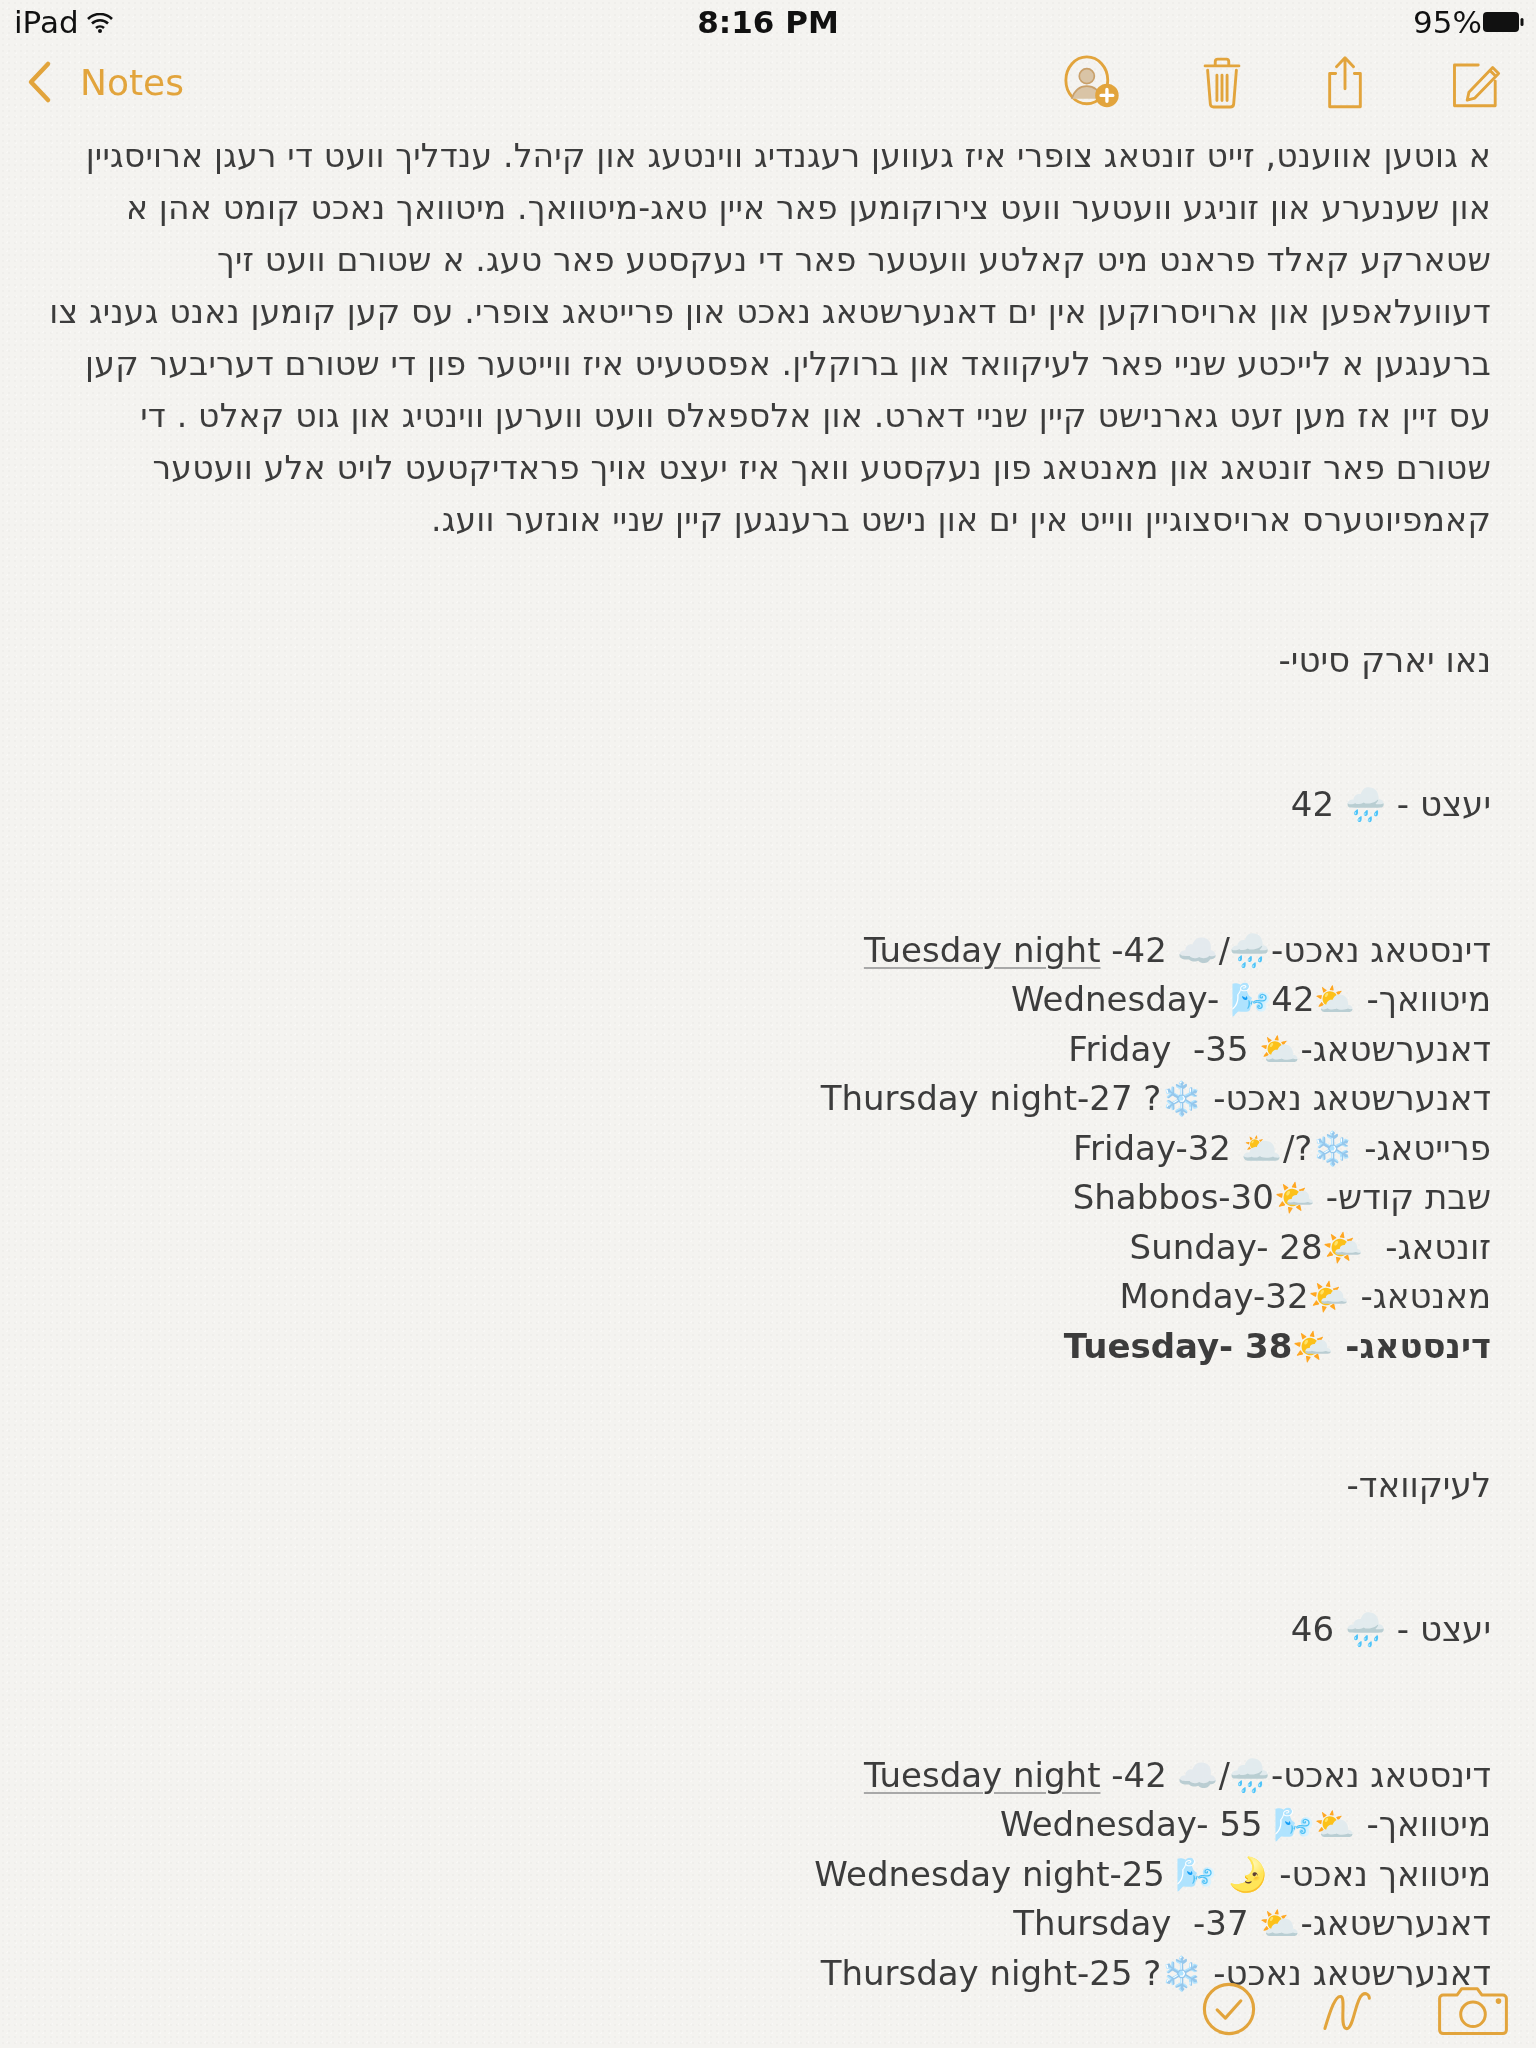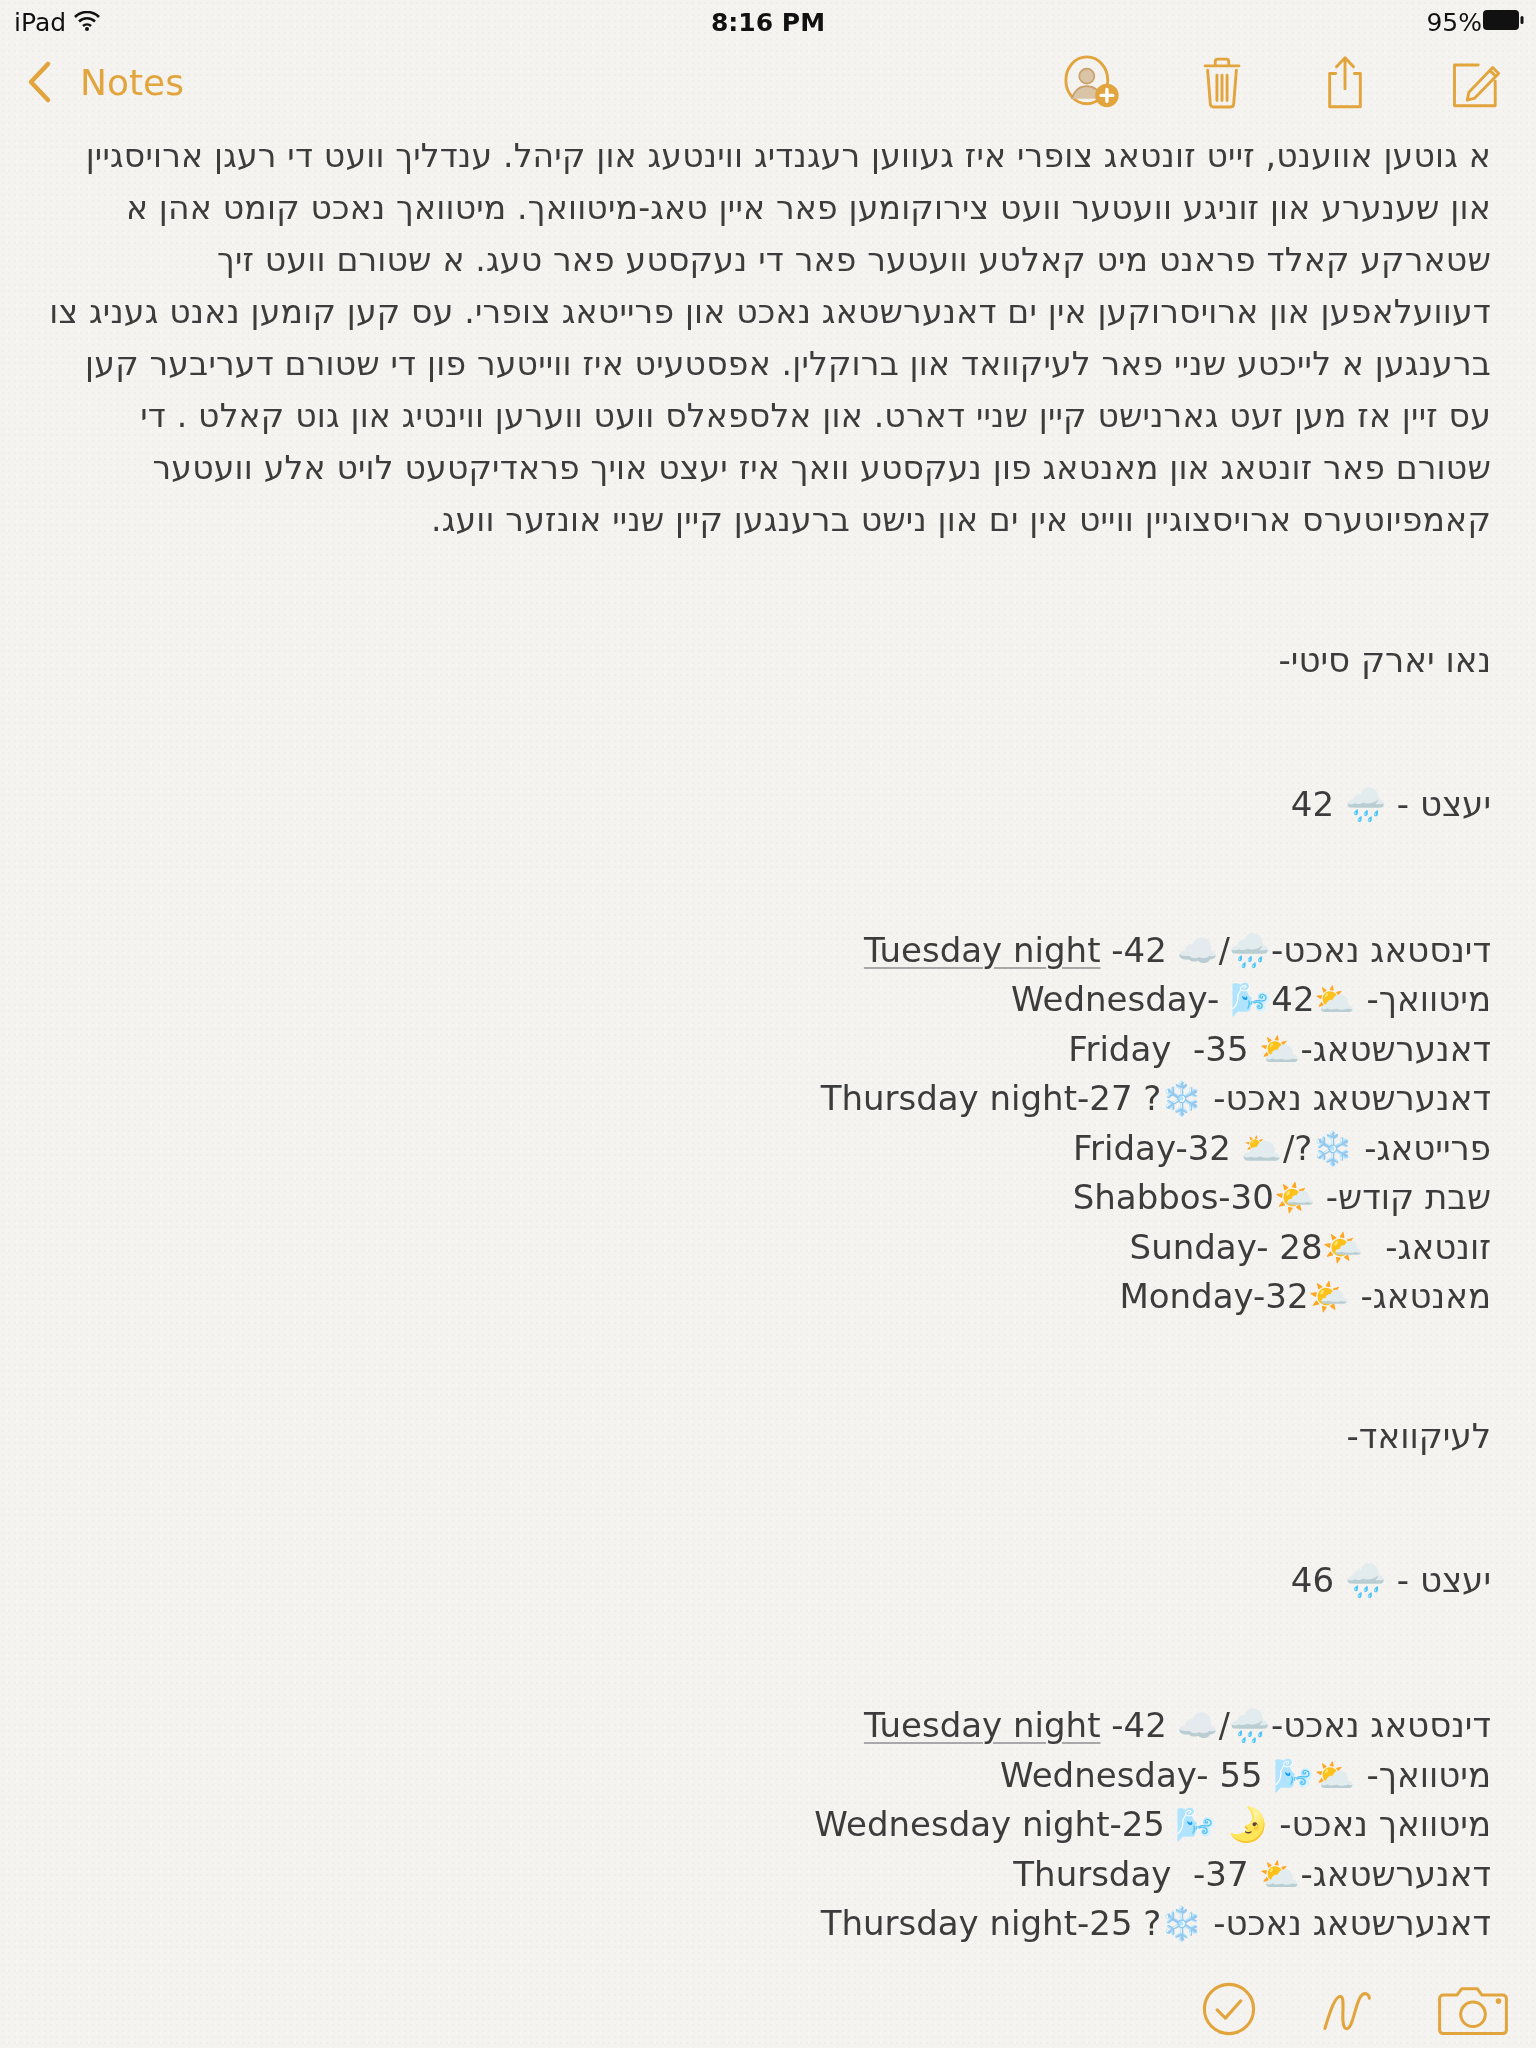--- a/index.html
+++ b/index.html
@@ -9,21 +9,21 @@
     color:#3c3c3c;
     background-color:#f4f3f0;
     background-image:radial-gradient(rgba(0,0,0,0.02) 1px,transparent 1px),
                      radial-gradient(rgba(255,255,255,0.35) 1px,transparent 1px);
     background-size:6px 6px,9px 9px;
     background-position:0 0,3px 4px;
   }
   
   .statusbar{
     position:relative;height:44px;display:flex;align-items:center;
-    font-size:25px;color:#111;
+    font-size:31px;color:#111;
   }
   .sb-left{display:flex;align-items:center;gap:8px;padding-left:14px;}
   .sb-time{position:absolute;left:0;right:0;text-align:center;font-weight:600;}
   .sb-right{margin-left:auto;display:flex;align-items:center;padding-right:12px;}
   
   .navbar{
     height:76px;display:flex;align-items:center;position:relative;
   }
   .back{display:flex;align-items:center;gap:28px;padding-left:26px;cursor:pointer;}
   .back-label{font-size:36px;color:#e2a43c;}
@@ -132,20 +132,21 @@
       <div class="frow now-row"><span class="s-en" dir="ltr">42 </span><span class="s-emoji" dir="ltr">🌧️</span><span class="s-en" dir="ltr"> </span><span class="s-yid" dir="rtl">יעצט -</span></div>
       <div class="rows">
         <div class="frow "><span class="s-link" dir="ltr">Tuesday night</span><span class="s-en" dir="ltr"> -42 </span><span class="s-emoji" dir="ltr">☁️/🌧️</span><span class="s-yid" dir="rtl">דינסטאג נאכט-</span></div>
         <div class="frow "><span class="s-en" dir="ltr">Wednesday- </span><span class="s-emoji" dir="ltr">🌬️</span><span class="s-en" dir="ltr">42</span><span class="s-emoji" dir="ltr">⛅</span><span class="s-en" dir="ltr"> </span><span class="s-yid" dir="rtl">מיטוואך-</span></div>
         <div class="frow "><span class="s-en" dir="ltr">Friday  -35 </span><span class="s-emoji" dir="ltr">⛅</span><span class="s-yid" dir="rtl">דאנערשטאג-</span></div>
         <div class="frow "><span class="s-en" dir="ltr">Thursday night-27 ?</span><span class="s-emoji" dir="ltr">❄️</span><span class="s-en" dir="ltr"> </span><span class="s-yid" dir="rtl">דאנערשטאג נאכט-</span></div>
         <div class="frow "><span class="s-en" dir="ltr">Friday-32 </span><span class="s-emoji" dir="ltr">🌥️</span><span class="s-en" dir="ltr">/?</span><span class="s-emoji" dir="ltr">❄️</span><span class="s-en" dir="ltr"> </span><span class="s-yid" dir="rtl">פרייטאג-</span></div>
         <div class="frow "><span class="s-en" dir="ltr">Shabbos-30</span><span class="s-emoji" dir="ltr">🌤️</span><span class="s-en" dir="ltr"> </span><span class="s-yid" dir="rtl">שבת קודש-</span></div>
         <div class="frow "><span class="s-en" dir="ltr">Sunday- 28</span><span class="s-emoji" dir="ltr">🌤️</span><span class="s-en" dir="ltr">  </span><span class="s-yid" dir="rtl">זונטאג-</span></div>
         <div class="frow "><span class="s-en" dir="ltr">Monday-32</span><span class="s-emoji" dir="ltr">🌤️</span><span class="s-en" dir="ltr"> </span><span class="s-yid" dir="rtl">מאנטאג-</span></div>
+        <div class="frow  bold"><span class="s-en" dir="ltr">Tuesday- 38</span><span class="s-emoji" dir="ltr">🌤️</span><span class="s-en" dir="ltr"> </span><span class="s-yid" dir="rtl">דינסטאג-</span></div>
       </div>
       <div class="city">לעיקוואד-</div>
       <div class="frow now-row"><span class="s-en" dir="ltr">46 </span><span class="s-emoji" dir="ltr">🌧️</span><span class="s-en" dir="ltr"> </span><span class="s-yid" dir="rtl">יעצט -</span></div>
       <div class="rows">
         <div class="frow "><span class="s-link" dir="ltr">Tuesday night</span><span class="s-en" dir="ltr"> -42 </span><span class="s-emoji" dir="ltr">☁️/🌧️</span><span class="s-yid" dir="rtl">דינסטאג נאכט-</span></div>
         <div class="frow "><span class="s-en" dir="ltr">Wednesday- 55 </span><span class="s-emoji" dir="ltr">🌬️⛅</span><span class="s-en" dir="ltr"> </span><span class="s-yid" dir="rtl">מיטוואך-</span></div>
         <div class="frow "><span class="s-en" dir="ltr">Wednesday night-25 </span><span class="s-emoji" dir="ltr">🌬️ 🌛</span><span class="s-en" dir="ltr"> </span><span class="s-yid" dir="rtl">מיטוואך נאכט-</span></div>
         <div class="frow "><span class="s-en" dir="ltr">Thursday  -37 </span><span class="s-emoji" dir="ltr">⛅</span><span class="s-yid" dir="rtl">דאנערשטאג-</span></div>
         <div class="frow "><span class="s-en" dir="ltr">Thursday night-25 ?</span><span class="s-emoji" dir="ltr">❄️</span><span class="s-en" dir="ltr"> </span><span class="s-yid" dir="rtl">דאנערשטאג נאכט-</span></div>
         <div class="frow "></div>

